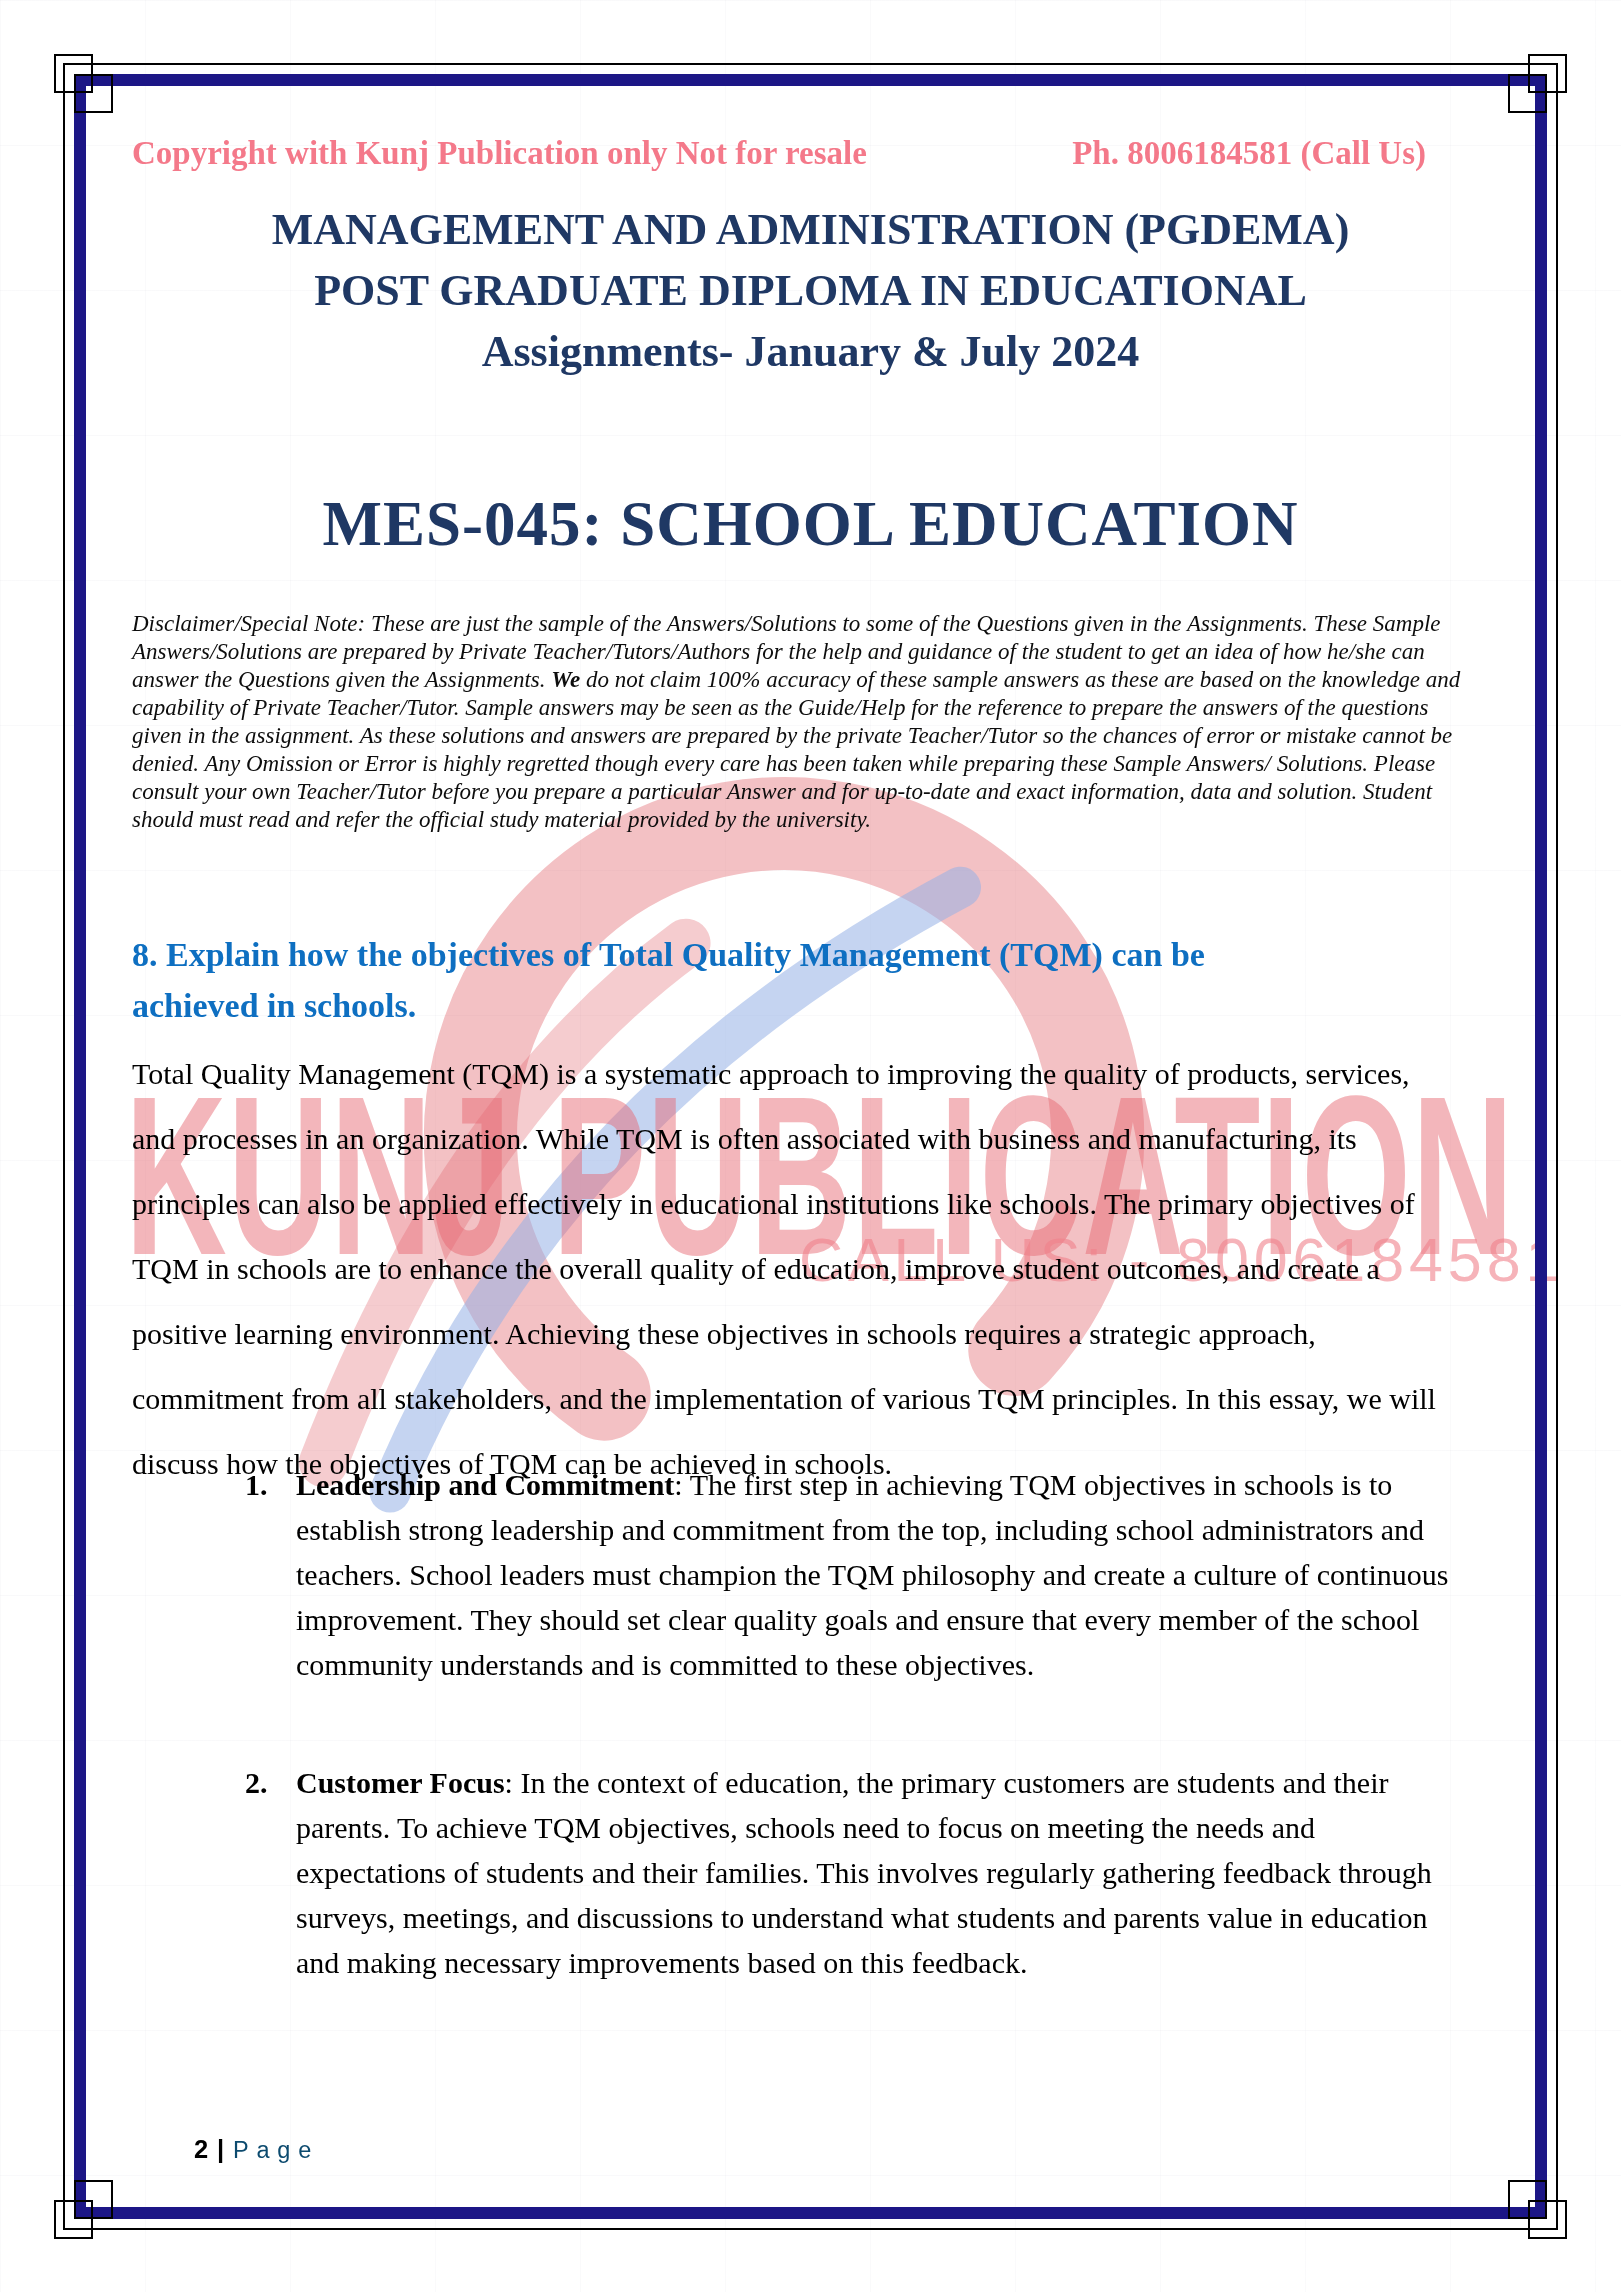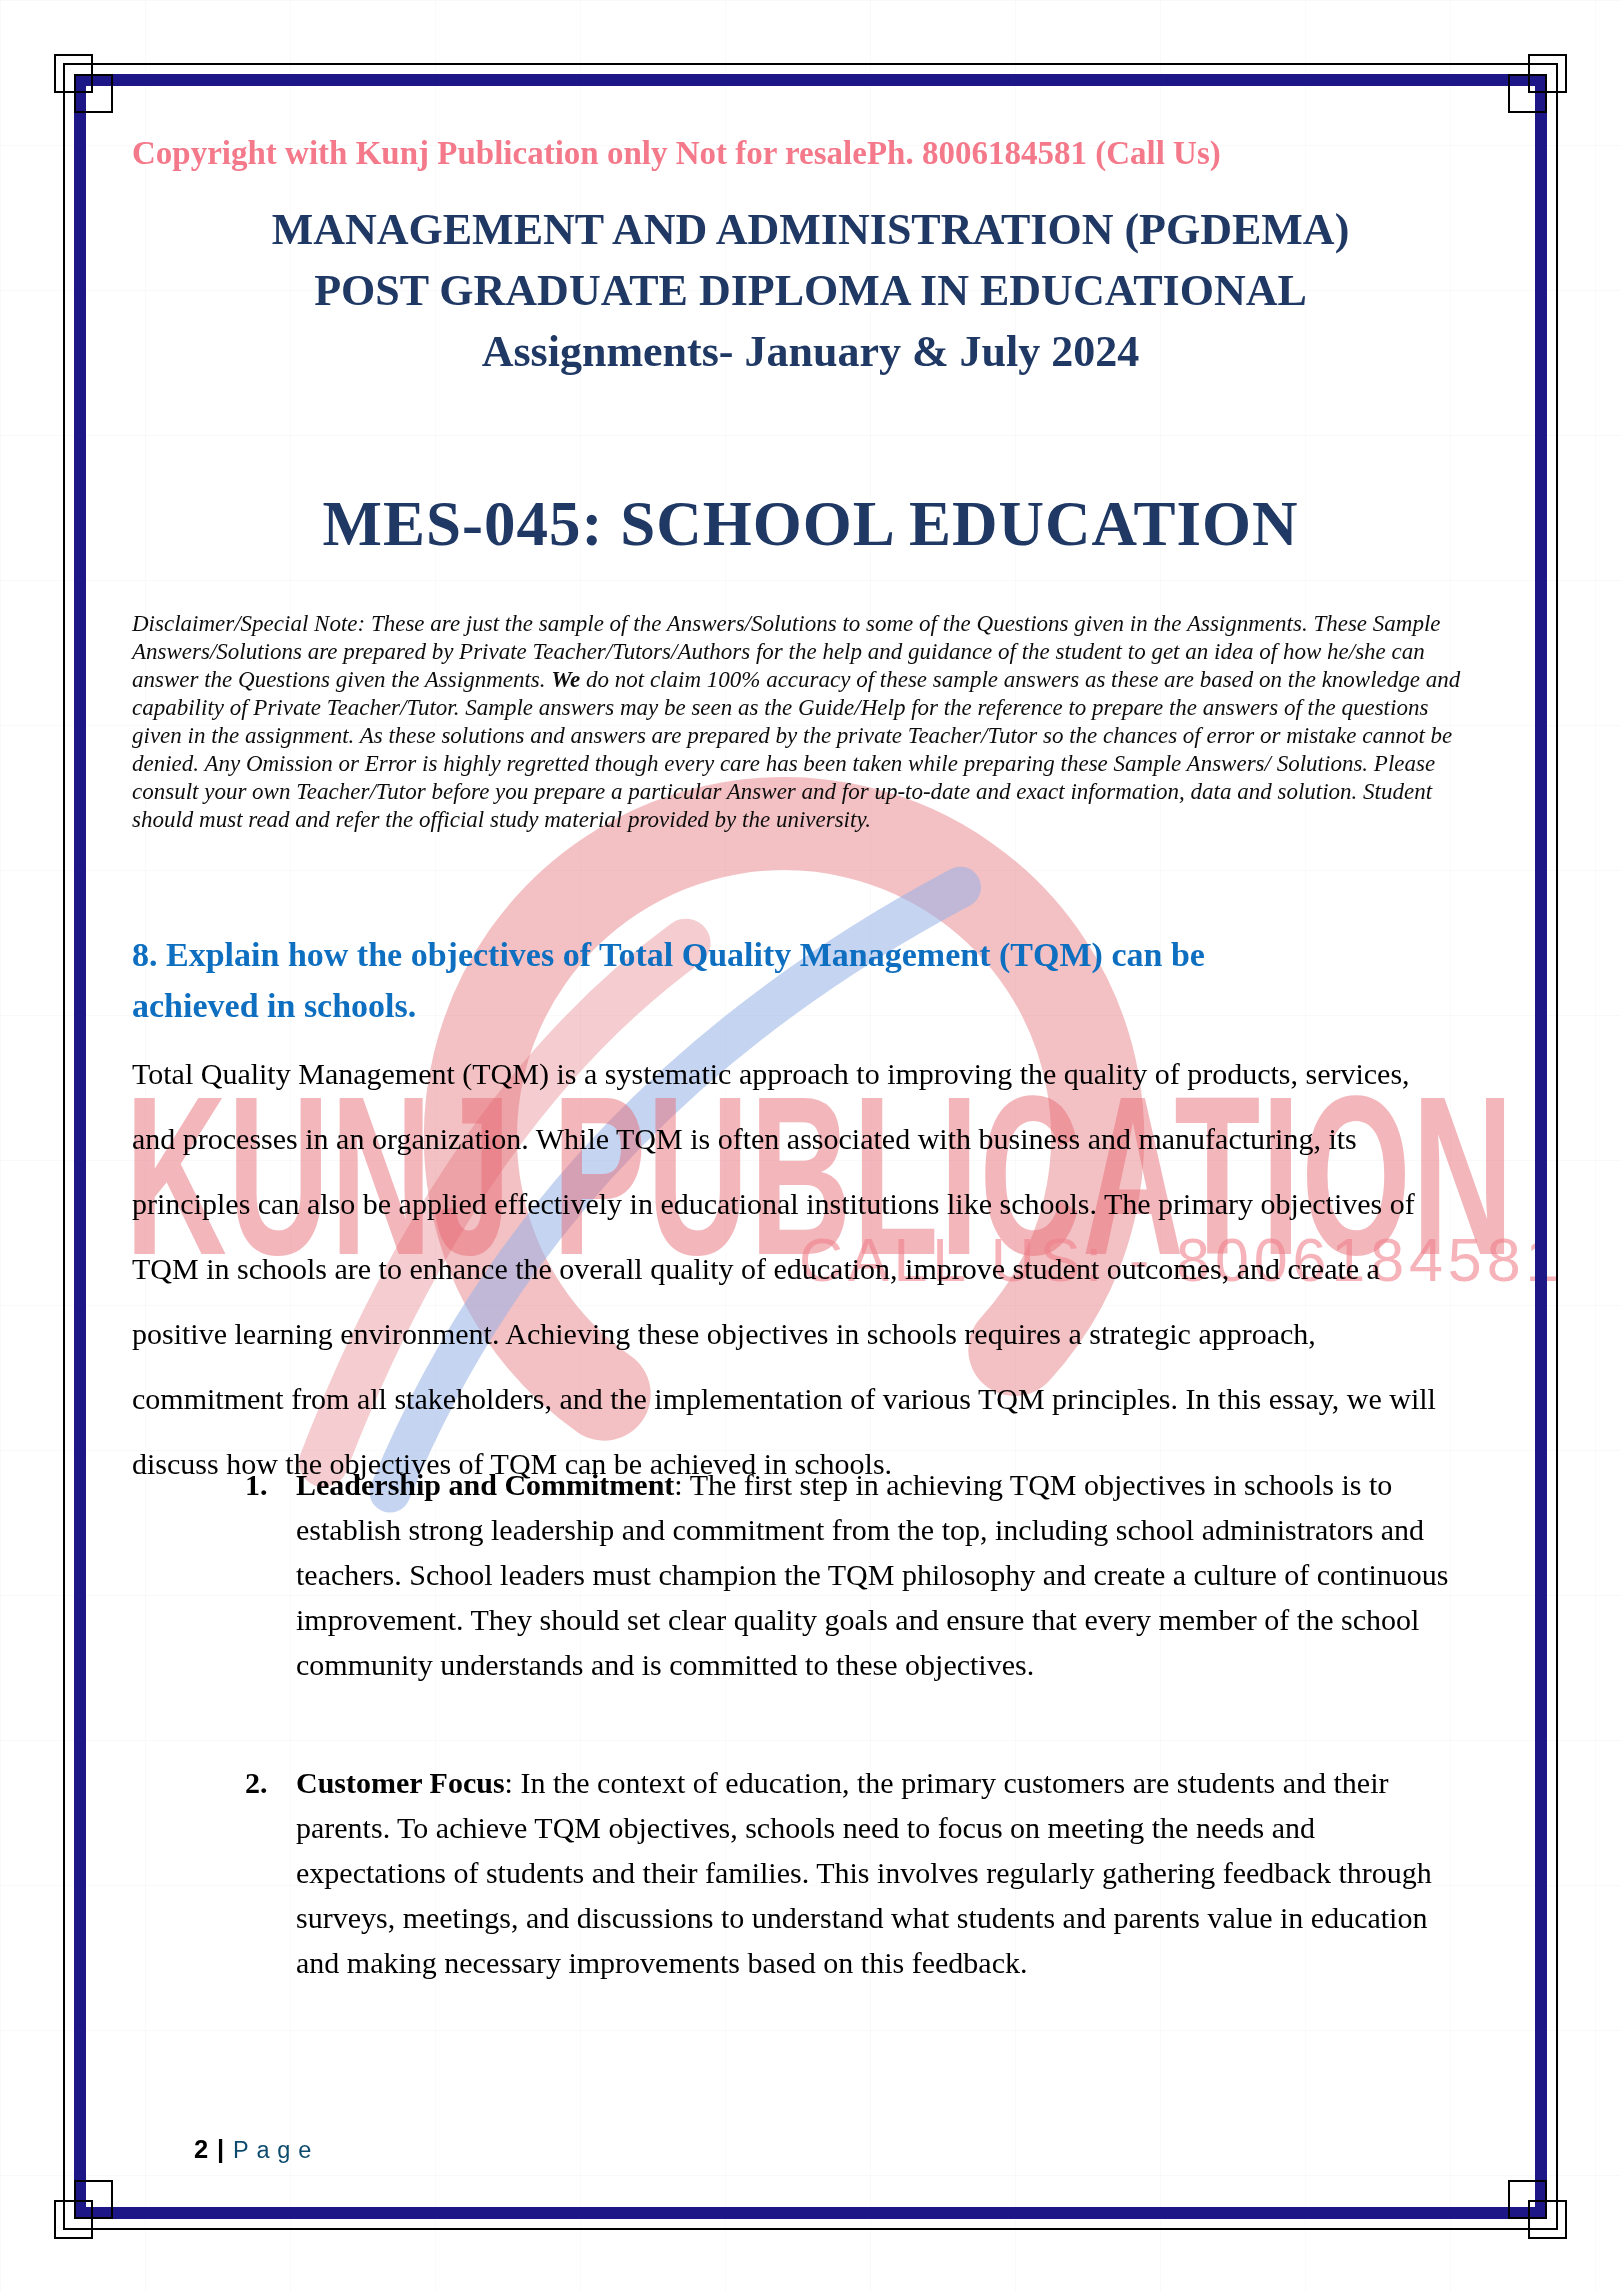--- a/index.html
+++ b/index.html
@@ -40,21 +40,21 @@
   .wm-phone{
     position:absolute;left:799px;top:1225px;
     font-family:"Liberation Sans", sans-serif;font-weight:normal;
     font-size:61px;letter-spacing:4.9px;white-space:nowrap;
     color:rgba(240,128,138,0.60);
   }
 
   
   .copyright{
     position:absolute;left:132px;right:195px;top:135px;z-index:1;
-    display:flex;
+    display:flex;justify-content:space-between;
     font-weight:bold;font-size:33px;color:#f4798a;
   }
   .title-block{
     position:absolute;left:0;right:0;top:199px;z-index:1;
     text-align:center;color:#1f3864;font-weight:bold;
     font-size:44px;line-height:61px;
   }
   .course-heading{
     position:absolute;left:0;right:0;top:488px;z-index:1;
     text-align:center;color:#1f3864;font-weight:bold;

